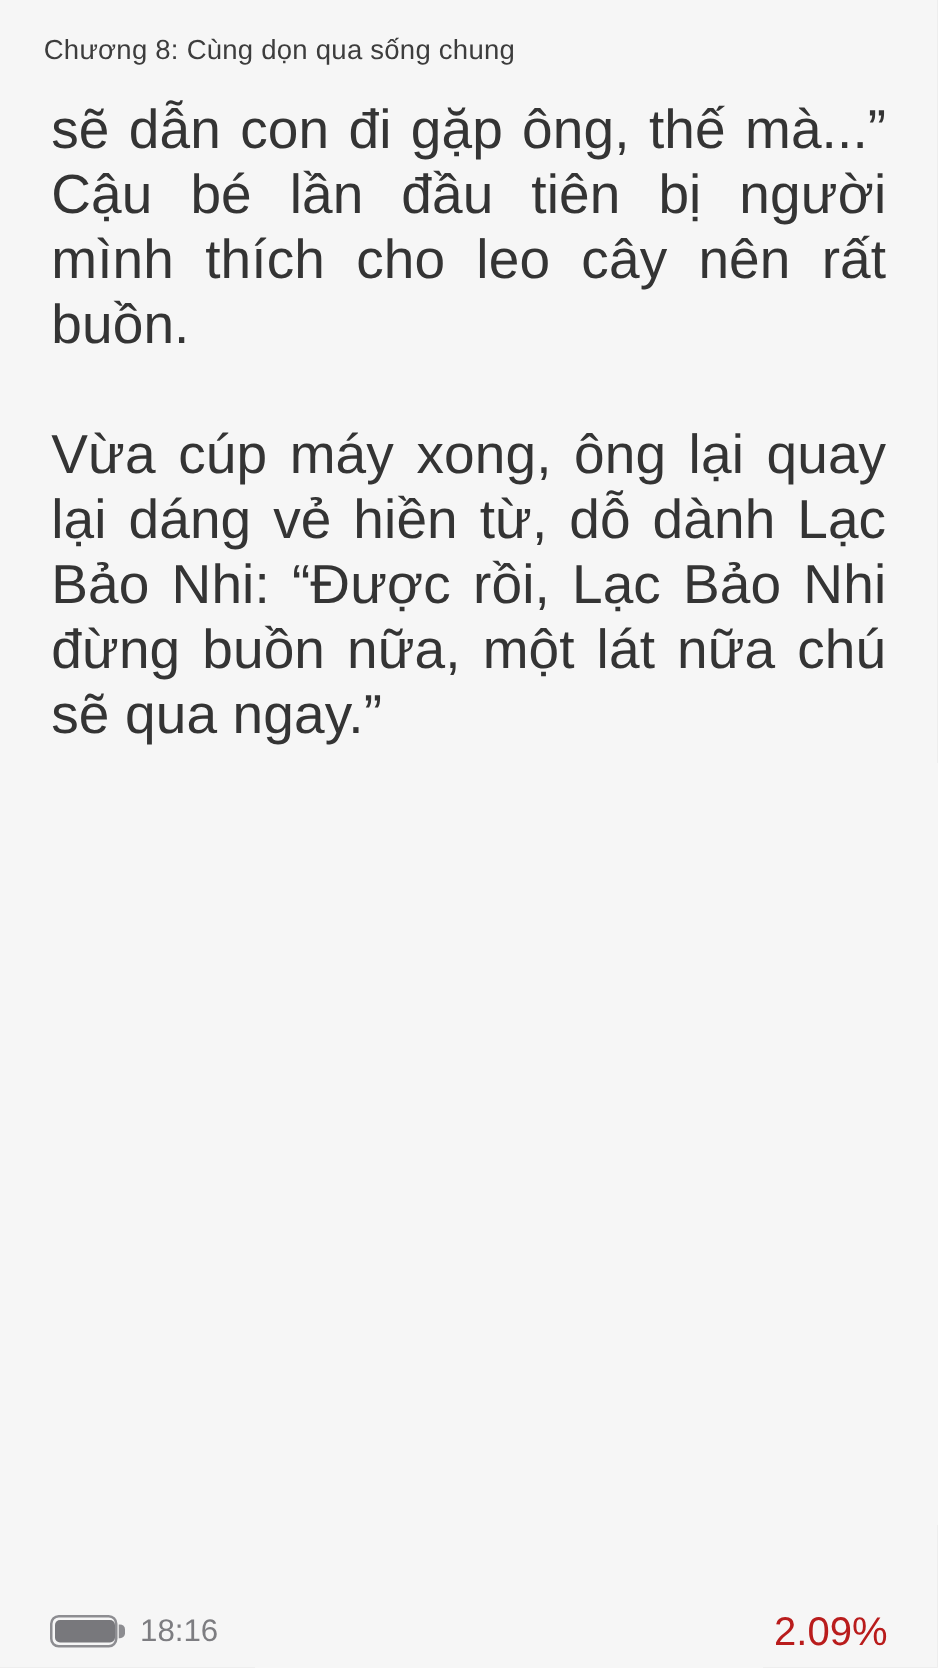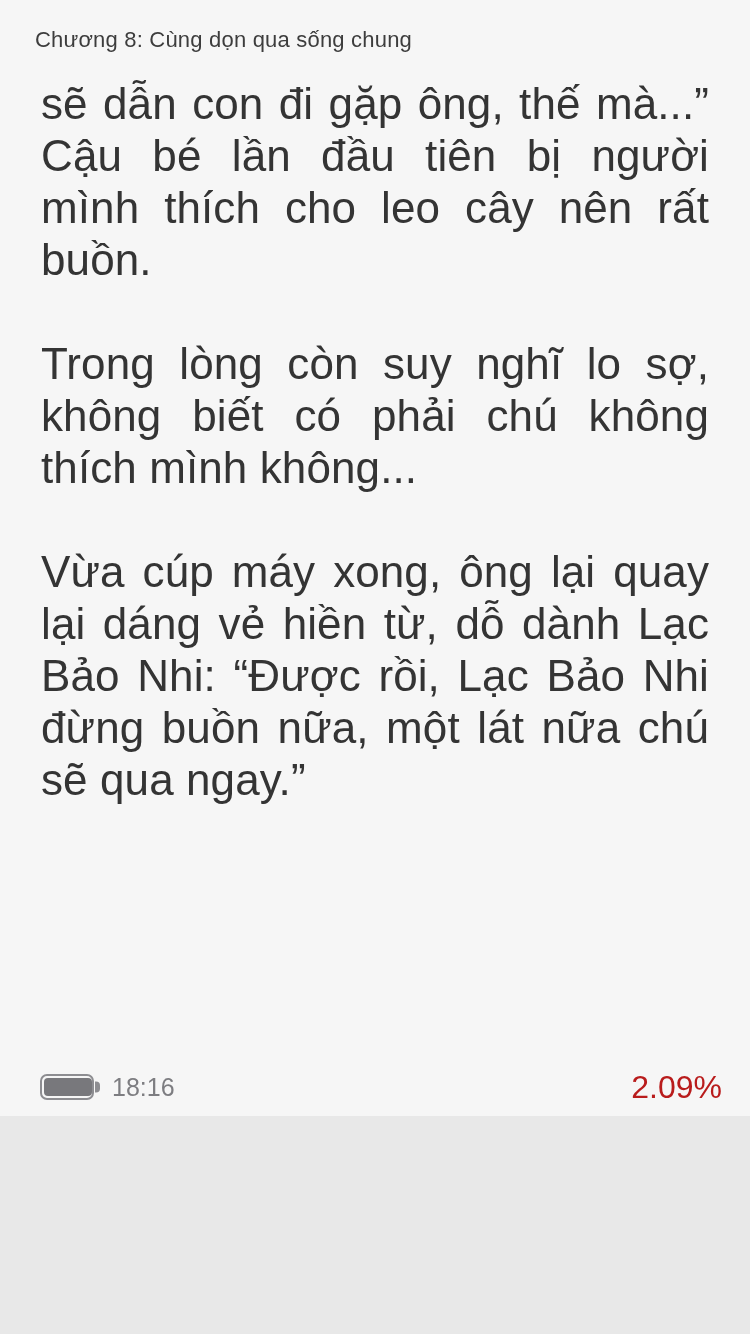--- a/index.html
+++ b/index.html
@@ -3,21 +3,21 @@
 <meta charset="utf-8">
 <style>
   html, body {
     margin: 0;
     padding: 0;
     background: #e8e8e8;
   }
   .screen {
     position: relative;
     width: 750px;
-    height: 1116px;
+    height: 1334px;
     margin: 0 auto;
     background: #f6f6f6;
     overflow: hidden;
     font-family: "Liberation Sans", "DejaVu Sans", sans-serif;
   }
   .chapter-header {
     position: absolute;
     top: 26px;
     left: 35px;
     right: 35px;
@@ -38,21 +38,21 @@
     margin: 0 0 52px 0;
     font-size: 44px;
     line-height: 52px;
     color: #343434;
     text-align: justify;
     letter-spacing: 0.1px;
   }
   .footer {
     position: absolute;
     left: 40px;
-    right: 28px;
+    right: 40px;
     bottom: 12px;
     height: 34px;
     display: flex;
     align-items: center;
   }
   .battery {
     position: relative;
     width: 54px;
     height: 26px;
     border: 2px solid #8d8d91;
@@ -92,21 +92,20 @@
 </style>
 </head>
 <body>
 
 <div class="screen">
 
   <div class="chapter-header">Chương 8: Cùng dọn qua sống chung</div>
 
   <div class="content">
     <p>sẽ dẫn con đi gặp ông, thế mà...” Cậu bé lần đầu tiên bị người mình thích cho leo cây nên rất buồn.</p>
-    <p>Trong lòng còn suy nghĩ lo sợ, không biết có phải chú không thích mình không...</p>
     <p>Vừa cúp máy xong, ông lại quay lại dáng vẻ hiền từ, dỗ dành Lạc Bảo Nhi: “Được rồi, Lạc Bảo Nhi đừng buồn nữa, một lát nữa chú sẽ qua ngay.”</p>
   </div>
 
   <div class="footer">
     <span class="battery">
       <span class="battery-fill"></span>
       <span class="battery-nub"></span>
     </span>
     <span class="time">18:16</span>
     <span class="progress">2.09%</span>

